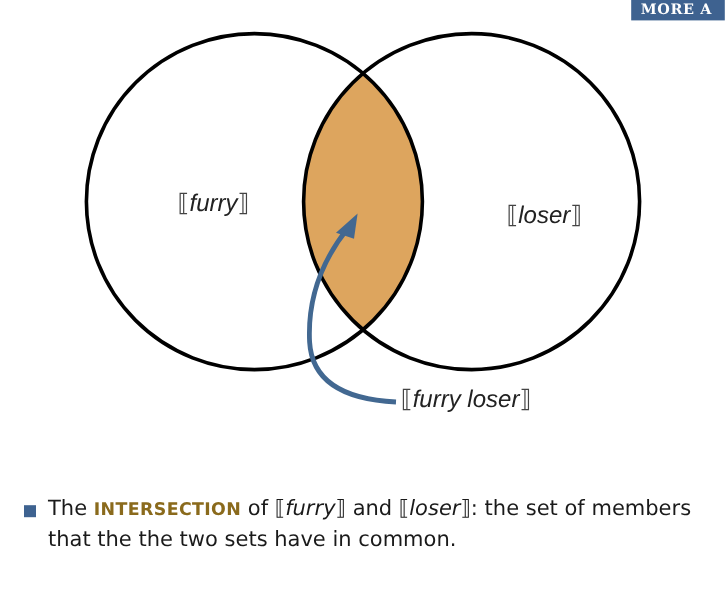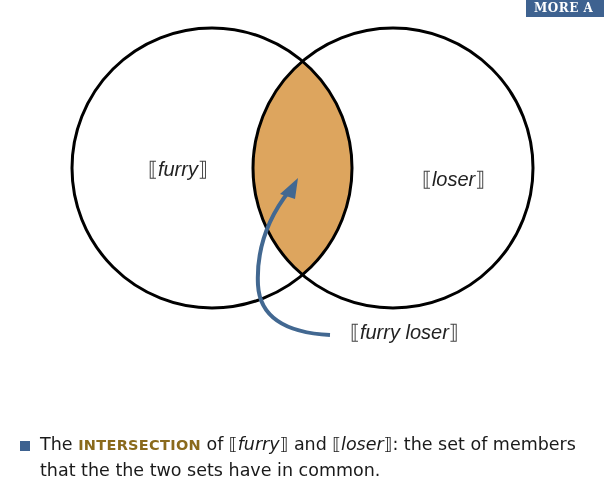--- a/index.html
+++ b/index.html
@@ -3,21 +3,21 @@
 <meta charset="utf-8">
 <style>
   html,body{margin:0;padding:0;background:#ffffff;}
   body{width:604px;height:498px;position:relative;overflow:hidden;font-family:"DejaVu Sans",sans-serif;}
   .more-badge{position:absolute;left:526px;top:0;width:90px;height:17px;background:#3e6290;color:#ffffff;
     font-family:"DejaVu Serif",serif;font-weight:bold;font-size:12px;line-height:17px;padding-left:8px;letter-spacing:0.5px;overflow:hidden;white-space:nowrap;}
   svg.venn{position:absolute;left:0;top:0;}
   .lbl{position:absolute;font-family:Liberation Sans, sans-serif;font-size:20px;color:#222;white-space:nowrap;margin-left:16px;}
   .lbl .br{font-style:normal;font-weight:300;color:#444;}
   .lbl .it{font-style:italic;}
-  .bullets{position:absolute;left:20px;top:432px;width:580px;font-family:"DejaVu Sans",sans-serif;font-size:17.5px;color:#1a1a1a;line-height:25px;}
+  .bullets{position:absolute;left:20px;top:412px;width:580px;font-family:"DejaVu Sans",sans-serif;font-size:17.5px;color:#1a1a1a;line-height:25px;}
   .bullet{position:relative;padding-left:20px;margin-bottom:4px;}
   .bullet .sq{position:absolute;left:0;top:9px;width:10px;height:10px;background:#3e6290;}
   .kw{color:#8a6a1c;font-weight:bold;font-size:14.5px;letter-spacing:0.3px;}
   .it{font-style:italic;}
 </style>
 </head>
 <body>
 
 <div class="more-badge">MORE A</div>
 
@@ -33,21 +33,21 @@
   <path d="M330,335 C290,333 260,320 258,285 C256,245 270,215 290,190" fill="none" stroke="#426891" stroke-width="4"></path>
   <polygon points="298,178 280,194 295,199" fill="#426891"></polygon>
 </svg>
 
 <div class="lbl" style="left:132px;top:157px;">
   <span class="br">⟦</span><span class="it">furry</span><span class="br">⟧</span>
 </div>
 <div class="lbl" style="left:406px;top:167px;">
   <span class="br">⟦</span><span class="it">loser</span><span class="br">⟧</span>
 </div>
-<div class="lbl" style="left:334px;top:320px;">
+<div class="lbl" style="left:318px;top:320px;">
   <span class="br">⟦</span><span class="it">furry loser</span><span class="br">⟧</span>
 </div>
 
 <div class="bullets">
   <div class="bullet">
     <span class="sq"></span>
     <span>The </span><span class="kw">INTERSECTION</span><span> of </span><span>⟦</span><span class="it">furry</span><span>⟧</span><span> and </span><span>⟦</span><span class="it">loser</span><span>⟧</span><span>: the set of members that the the two sets have in common.</span>
   </div>
 </div>
 

